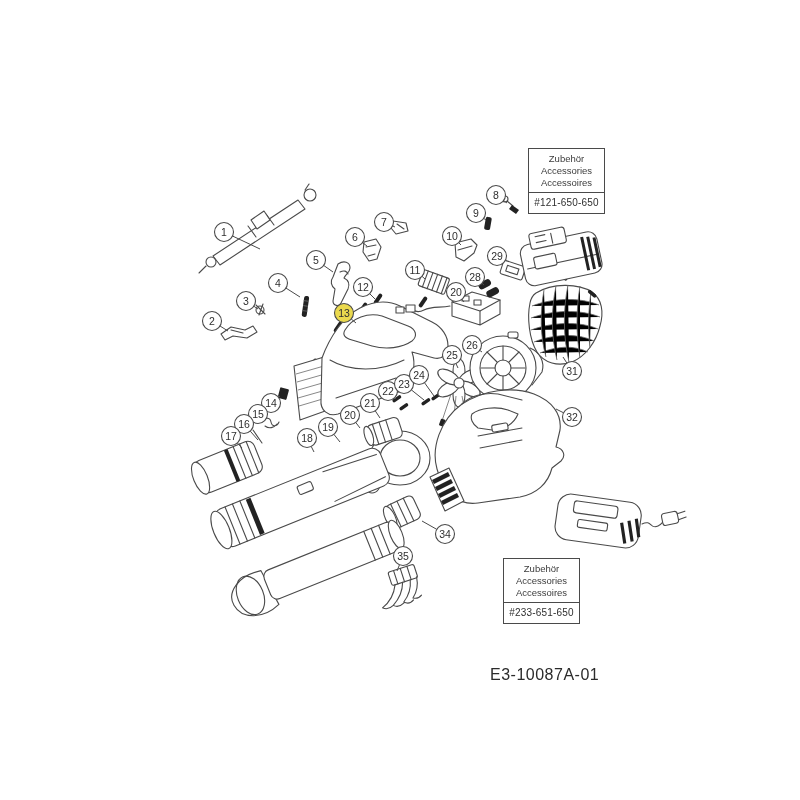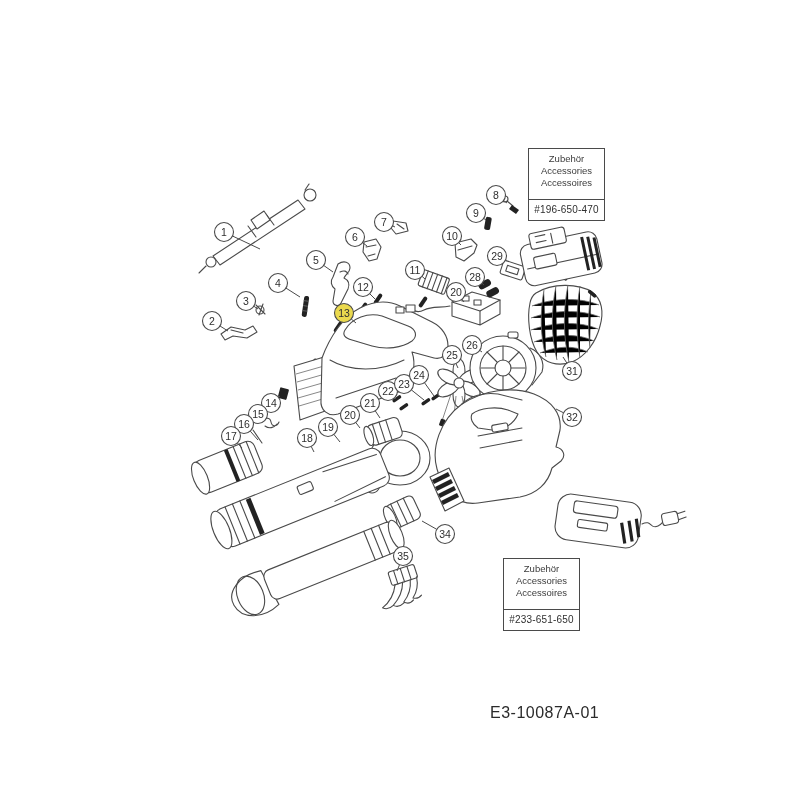--- a/index.html
+++ b/index.html
@@ -11,26 +11,26 @@
   .stage{position:absolute;inset:0;}
   svg{position:absolute;left:0;top:0;}
   .p{fill:none;stroke:#4a4a4a;stroke-width:1.1;stroke-linecap:round;stroke-linejoin:round;}
   .pf{fill:#ffffff;}
   .dk{fill:#222222;stroke:none;}
   .thin{stroke-width:0.8;stroke:#6a6a6a;}
   .acc-box{
     position:absolute;border:1px solid #4a4a4a;background:#fff;
     color:#333;text-align:center;box-sizing:border-box;
   }
-  .acc-title{padding:4px 3px 10px 3px;border-bottom:1px solid #4a4a4a;}
+  .acc-title{padding:4px 3px 3px 3px;border-bottom:1px solid #4a4a4a;}
   .acc-title span{display:block;font-size:9.5px;line-height:12px;color:#3c3c3c;}
   .acc-num{font-size:10px;line-height:20px;color:#2f2f2f;letter-spacing:0.2px;}
   .code-label{
     position:absolute;left:490px;top:666px;
-    font-size:16px;color:#2b2b2b;letter-spacing:0.5px;margin-top:38px;
+    font-size:16px;color:#2b2b2b;letter-spacing:0.5px;
   }
 </style>
 </head>
 <body>
 
 <div class="stage">
 
 <svg width="800" height="800" viewBox="0 0 800 800">
 
   <g>
@@ -431,21 +431,21 @@
         </g>
       </g>
 </svg>
 
 <div class="acc-box" style="left:528px;top:148px;width:77px;">
   <div class="acc-title">
     <span>Zubehör</span>
     <span>Accessories</span>
     <span>Accessoires</span>
   </div>
-  <div class="acc-num">#196-650-470</div>
+  <div class="acc-num">#121-650-650</div>
 </div>
 
 <div class="acc-box" style="left:503px;top:558px;width:77px;">
   <div class="acc-title">
     <span>Zubehör</span>
     <span>Accessories</span>
     <span>Accessoires</span>
   </div>
   <div class="acc-num">#233-651-650</div>
 </div>

